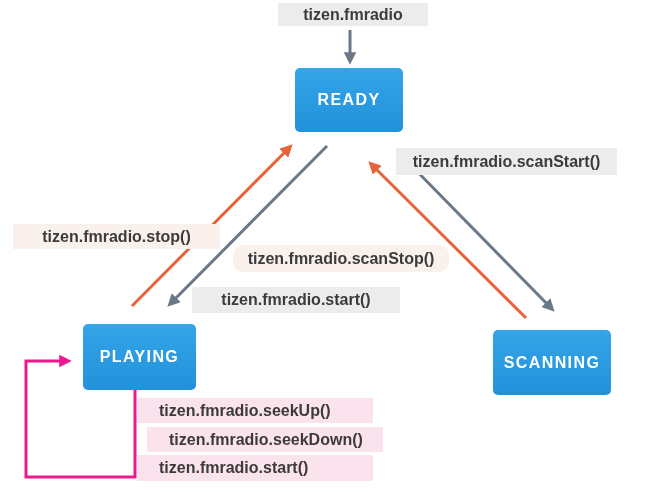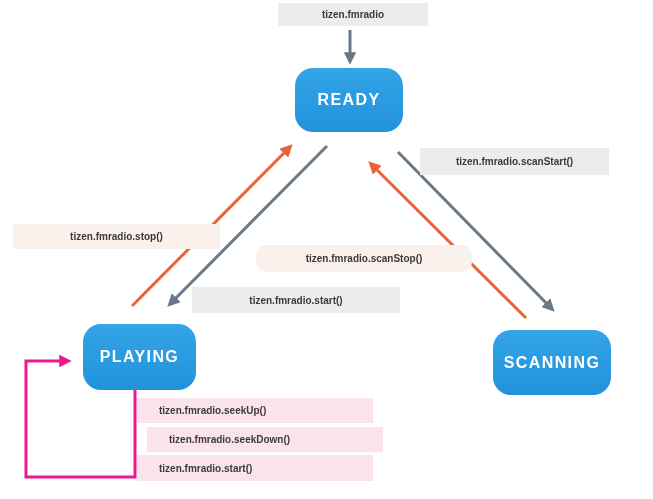--- a/index.html
+++ b/index.html
@@ -26,41 +26,41 @@
   .edge-gray{stroke:var(--arrow-gray);stroke-width:3;fill:none;}
   .edge-orange{stroke:var(--arrow-orange);stroke-width:3;fill:none;}
   .edge-pink{stroke:var(--loop-pink);stroke-width:3;fill:none;}
   .head-gray{fill:var(--arrow-gray);}
   .head-orange{fill:var(--arrow-orange);}
   .head-pink{fill:var(--loop-pink);}
   .node{
     position:absolute;z-index:2;
     display:flex;align-items:center;justify-content:center;
     background:linear-gradient(180deg,var(--state-blue-top),var(--state-blue-bottom));
-    border-radius:18px;
+    border-radius:5px;
     color:var(--state-text);
     font-weight:bold;font-size:16px;letter-spacing:1.4px;
   }
   .node-ready{left:295px;top:68px;width:108px;height:64px;}
   .node-playing{left:83px;top:324px;width:113px;height:66px;}
   .node-scanning{left:493px;top:330px;width:118px;height:65px;}
   .lbl{
     position:absolute;z-index:3;
     display:flex;align-items:center;justify-content:center;
-    font-weight:bold;font-size:10px;color:var(--label-text);
+    font-weight:bold;font-size:16px;color:var(--label-text);
     white-space:nowrap;
   }
   .lbl-gray{background:var(--label-gray-bg);}
   .lbl-peach{background:var(--label-peach-bg);}
   .lbl-pink{background:var(--label-pink-bg);justify-content:flex-start;padding-left:22px;box-sizing:border-box;}
   .lbl-entry{left:278px;top:3px;width:150px;height:23px;}
   .lbl-stop{left:13px;top:224px;width:207px;height:25px;}
-  .lbl-scanstop{left:256px;top:245px;width:216px;height:27px;border-radius:10px;}
+  .lbl-scanstop{left:233px;top:245px;width:216px;height:27px;border-radius:10px;}
   .lbl-start{left:192px;top:287px;width:208px;height:26px;}
-  .lbl-scanstart{left:420px;top:148px;width:189px;height:27px;}
+  .lbl-scanstart{left:396px;top:148px;width:221px;height:27px;}
   .lbl-seekup{left:137px;top:398px;width:236px;height:25px;}
   .lbl-seekdown{left:137px;top:427px;width:236px;height:25px;margin-left:10px;}
   .lbl-loopstart{left:137px;top:455px;width:236px;height:26px;}
 </style>
 </head>
 <body>
 
 <div class="stage">
 
   <svg class="arrow-layer" width="653" height="499" viewBox="0 0 653 499">

